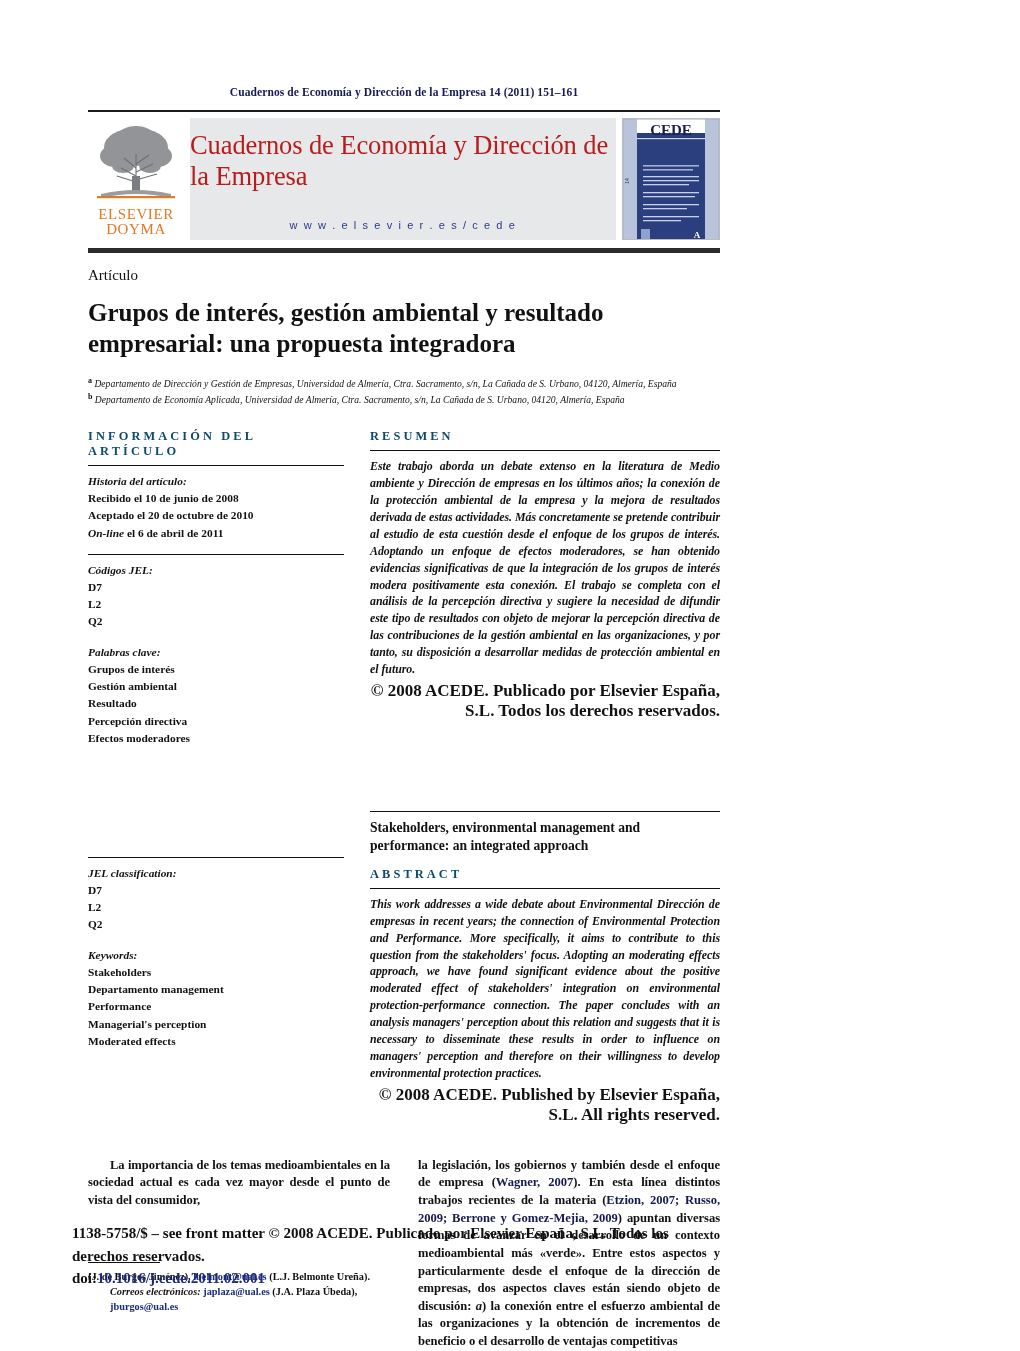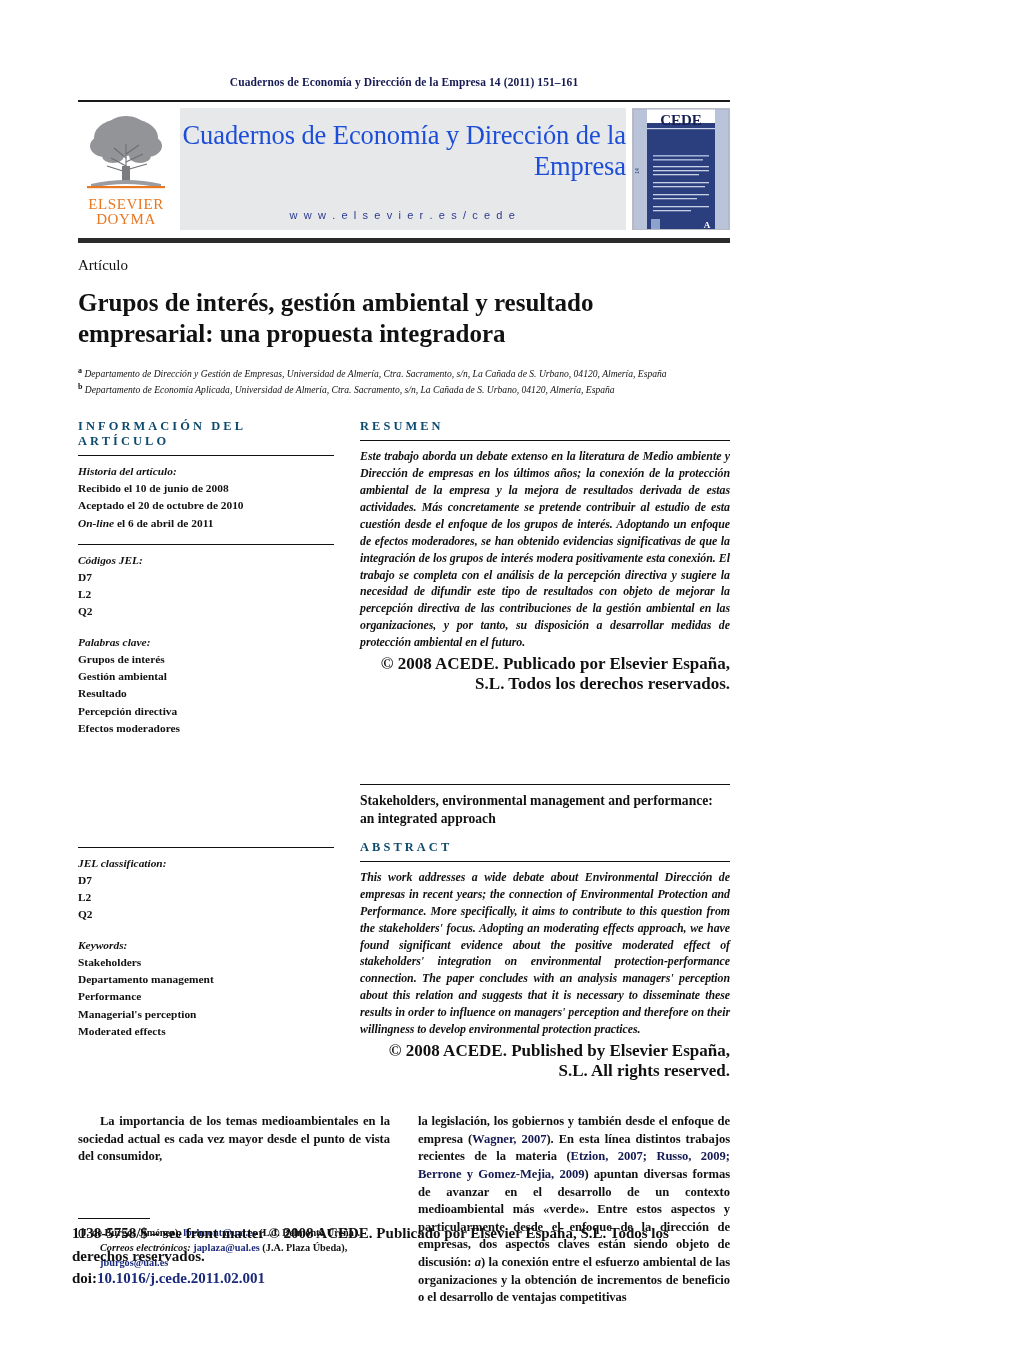--- a/index.html
+++ b/index.html
@@ -7,21 +7,21 @@
     margin: 0; padding: 0;
     background: #ffffff;
   }
   body {
     width: 1020px; height: 1351px;
     font-family: "Liberation Serif", "DejaVu Serif", serif;
     color: #000000;
     position: relative;
     overflow: hidden;
   }
-  .page { position: relative; width: 808px; height: 1351px; padding: 6px; }
+  .page { position: relative; width: 808px; height: 1351px; padding: 16px; }
 
   
   .runhead {
     text-align: center;
     font-size: 11.5px;
     font-weight: bold;
     color: #151a52;
     padding-top: 70px;
     letter-spacing: 0.1px;
   }
@@ -60,23 +60,23 @@
     flex: 1 1 auto;
     background: #e7e8ea;
     margin-left: 6px;
     margin-right: 6px;
     position: relative;
     display: flex;
     flex-direction: column;
     justify-content: flex-start;
   }
   .journal-title {
-    text-align: right;
+    text-align: left;
     font-size: 26.5px;
-    color: #1d4ed8;
+    color: #b91c1c;
     padding-top: 12px;
     font-family: "Liberation Serif", serif;
     letter-spacing: -0.1px;
   }
   .journal-url {
     position: absolute;
     bottom: 9px; left: 0; right: 0;
     text-align: center;
     font-family: "Liberation Sans", sans-serif;
     font-size: 11px;

